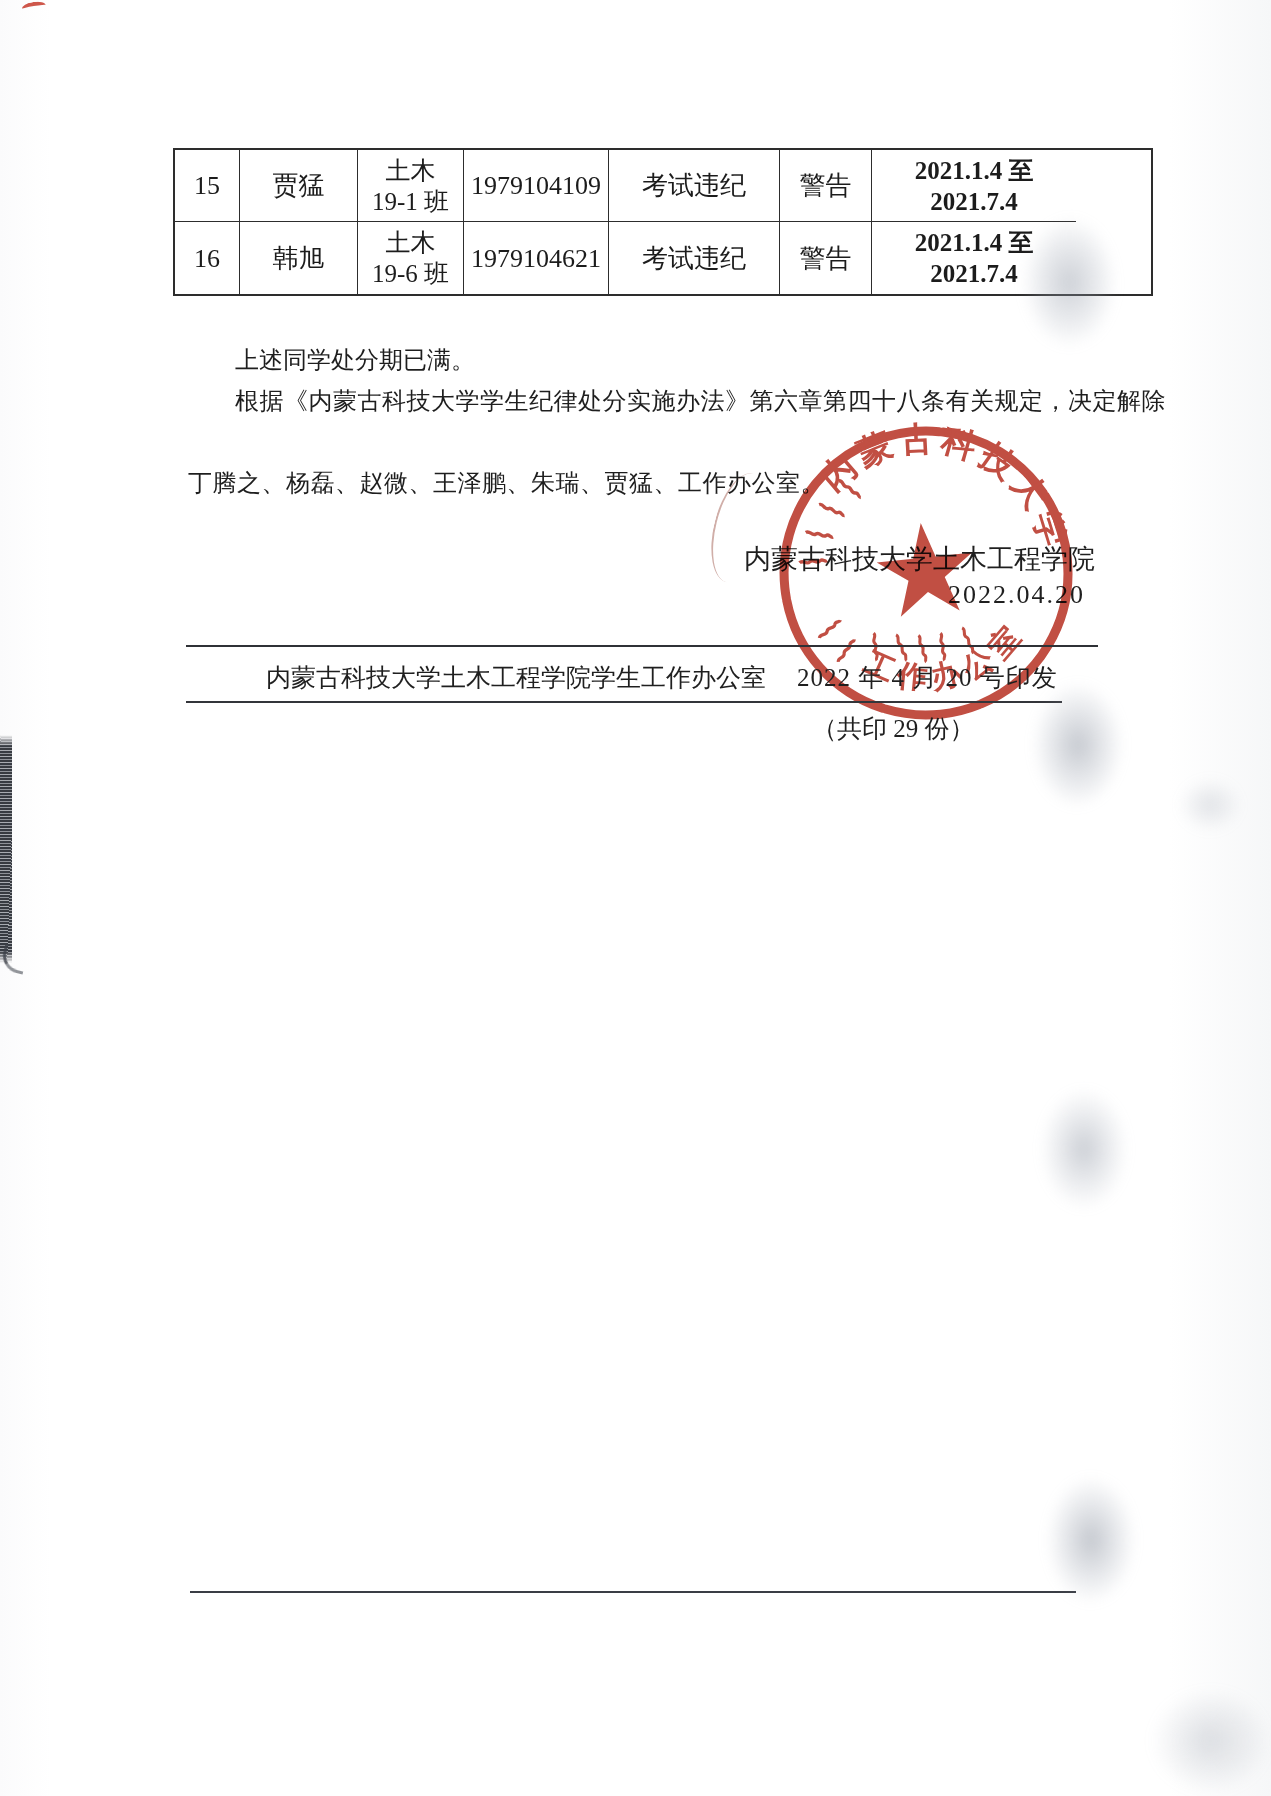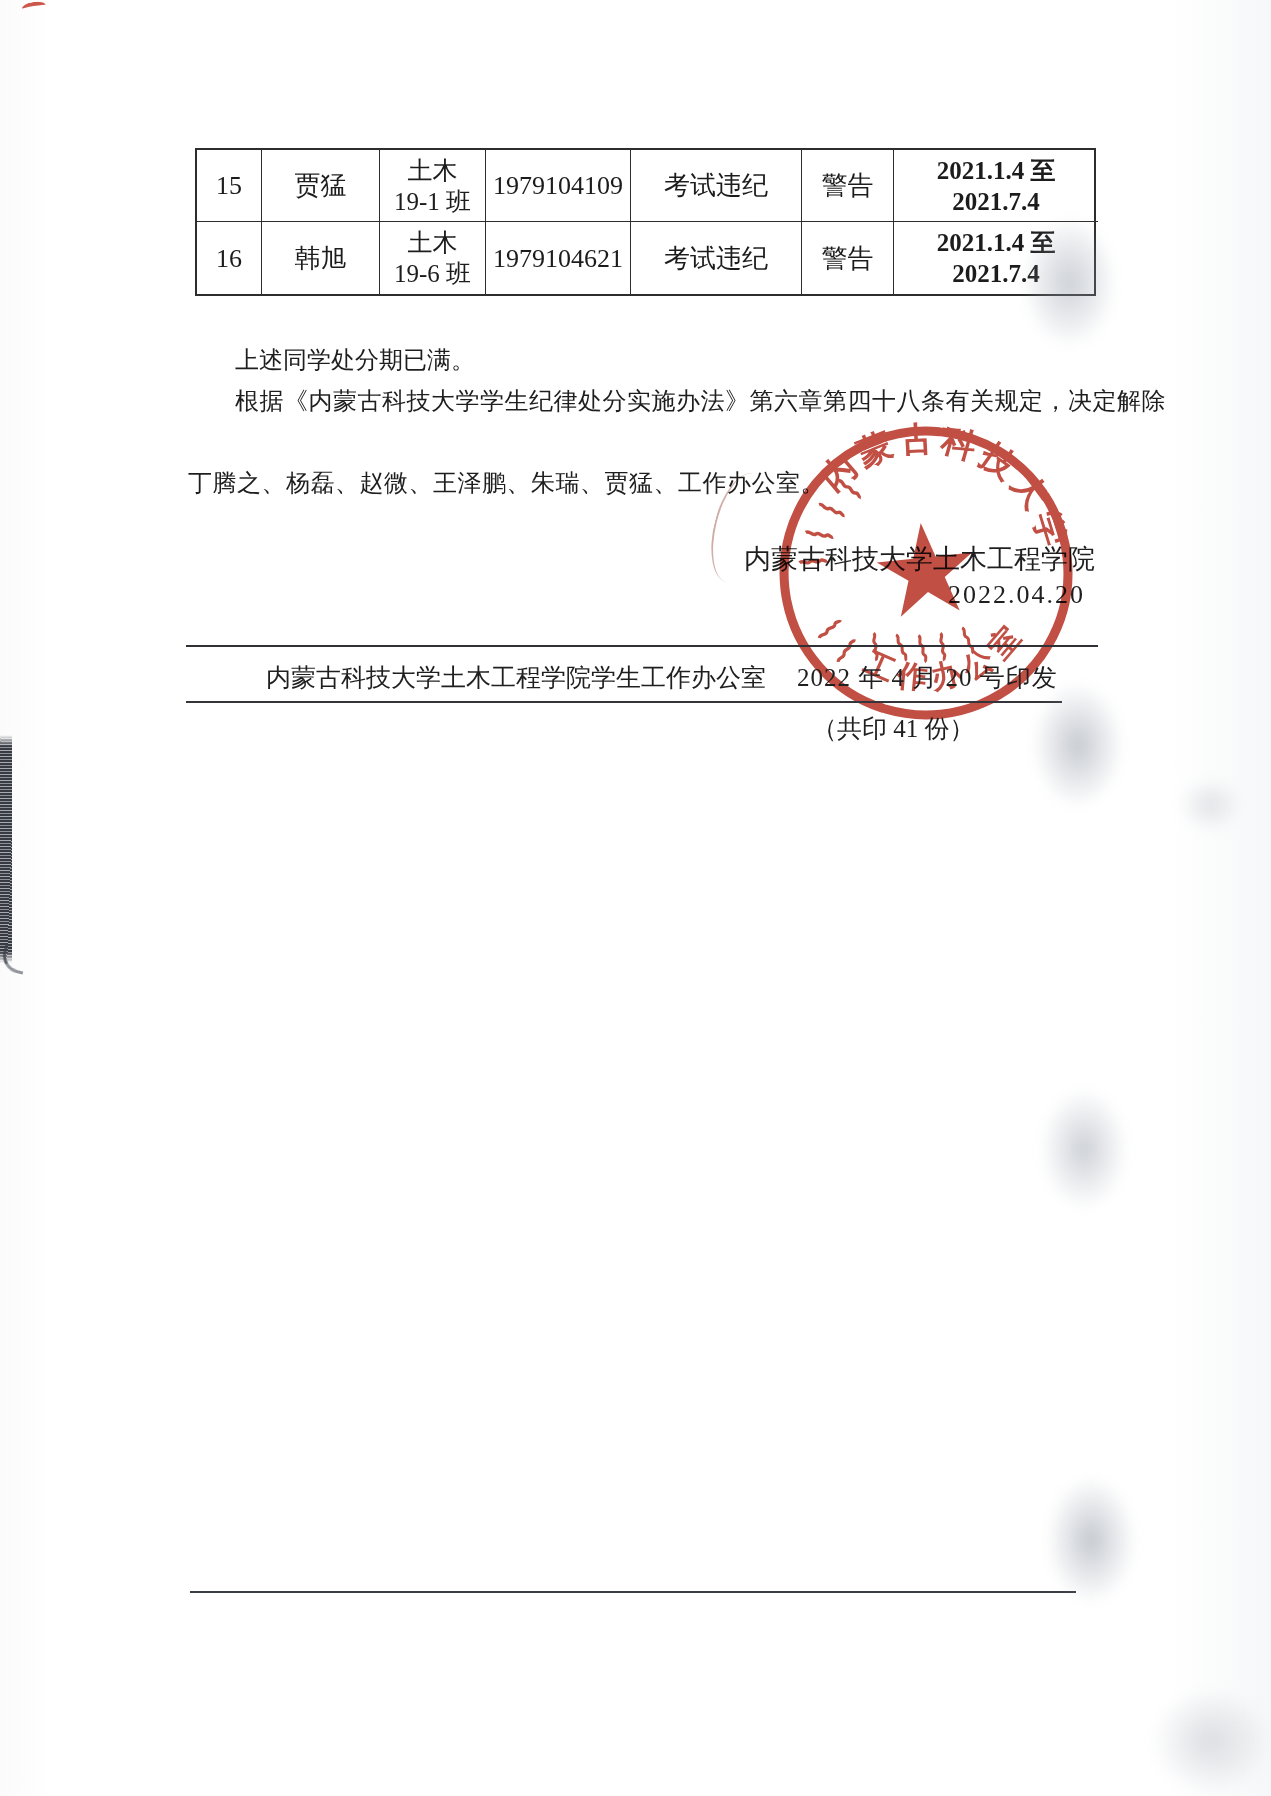--- a/index.html
+++ b/index.html
@@ -6,21 +6,21 @@
   body { background:#e9eaec; }
   .page {
     position:relative; width:1271px; height:1796px; margin:0 auto;
     background:linear-gradient(90deg,#fbfbfc 0,#ffffff 4%,#ffffff 92%,#f6f7f8 100%);
     overflow:hidden; color:#1f1f1f;
     font-family:"Liberation Serif","DejaVu Serif",serif;
   }
 
   
   .tbl {
-    position:absolute; left:195px; top:148px; width:901px;
+    position:absolute; left:173px; top:148px; width:980px;
     display:grid; grid-template-columns:65px 118px 106px 145px 171px 92px 204px;
     grid-auto-rows:auto; border:2px solid #2d2d2d;
   }
   .cell {
     border-right:1.6px solid #2d2d2d; border-bottom:1.6px solid #2d2d2d;
     display:flex; flex-direction:column; align-items:center; justify-content:center;
     font-size:26px; line-height:31px; text-align:center; padding:4px 2px;
     min-height:72px; color:#1c1c1c;
   }
   .cell:nth-child(7n) { border-right:none;font-weight:bold; }
@@ -178,21 +178,21 @@
     <text font-size="30" letter-spacing="7" fill="#b93629" font-family="Liberation Serif, DejaVu Serif, serif" font-weight="bold">
       <textPath href="#arcBot" startOffset="55%" text-anchor="middle">工作办公室</textPath>
     </text>
   </svg>
   <div class="stray-arc"></div>
 
   <div class="rule" id="rule1"></div>
   <div class="footer-issuer">内蒙古科技大学土木工程学院学生工作办公室</div>
   <div class="footer-date">2022 年 4 月 20 号印发</div>
   <div class="rule" id="rule2"></div>
-  <div class="copies">（共印 41 份）</div>
+  <div class="copies">（共印 29 份）</div>
 
   <div class="rule" id="rule3"></div>
 
   <div class="edge-strip"></div>
   <div class="edge-hook"></div>
   <div class="smudge" id="sm1"></div>
   <div class="smudge" id="sm2"></div>
   <div class="smudge" id="sm3"></div>
   <div class="smudge" id="sm4"></div>
   <div class="smudge" id="sm5"></div>

